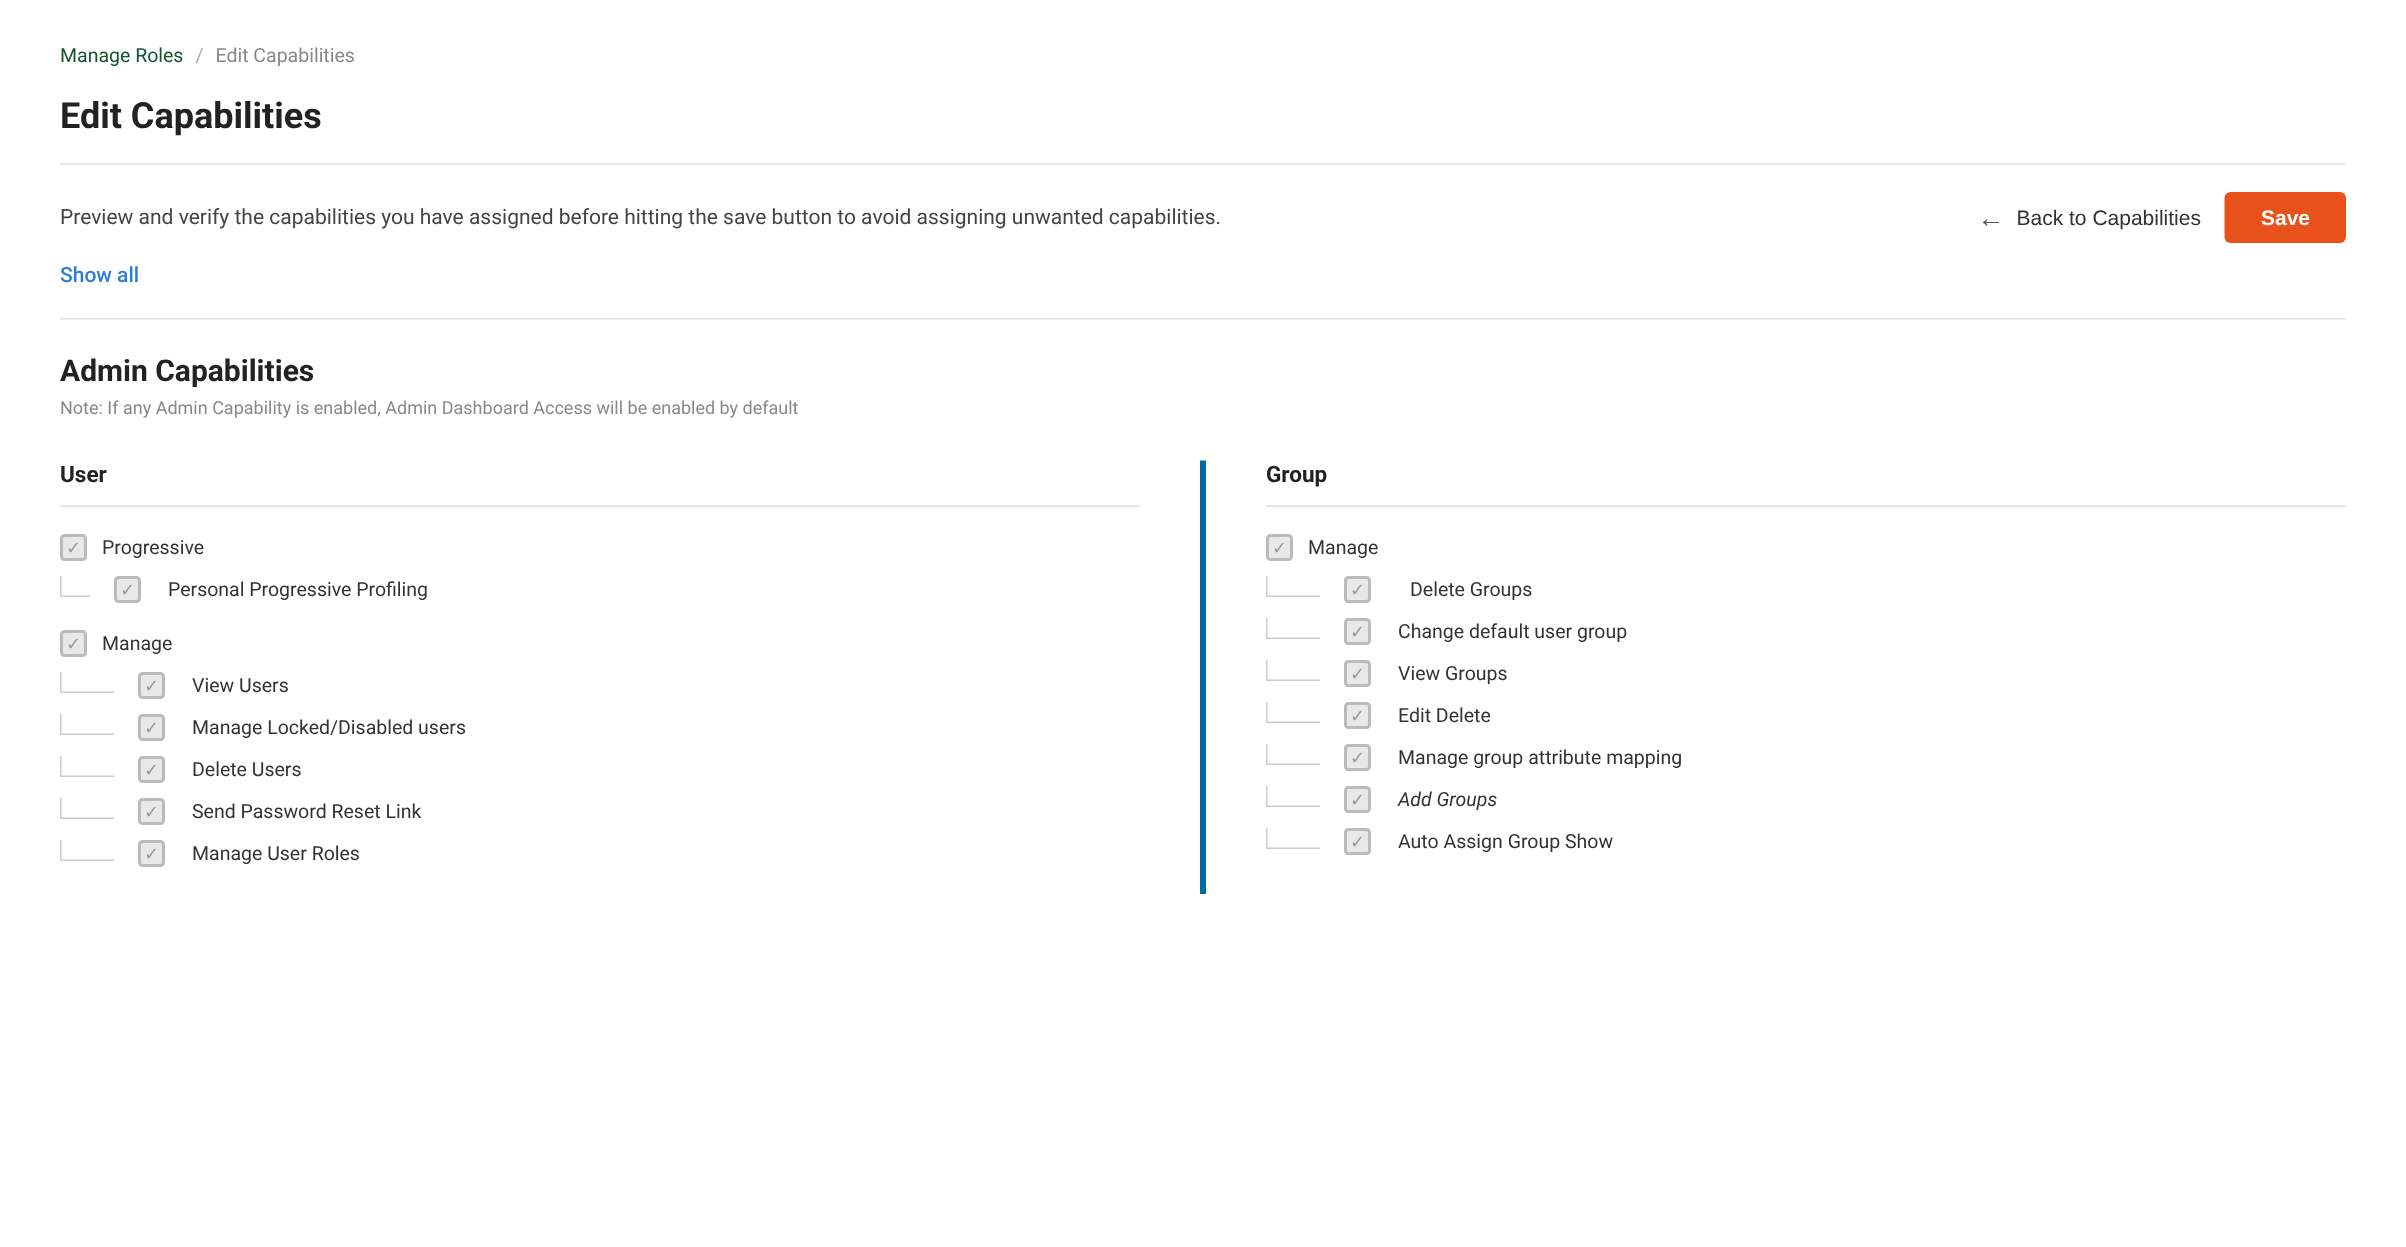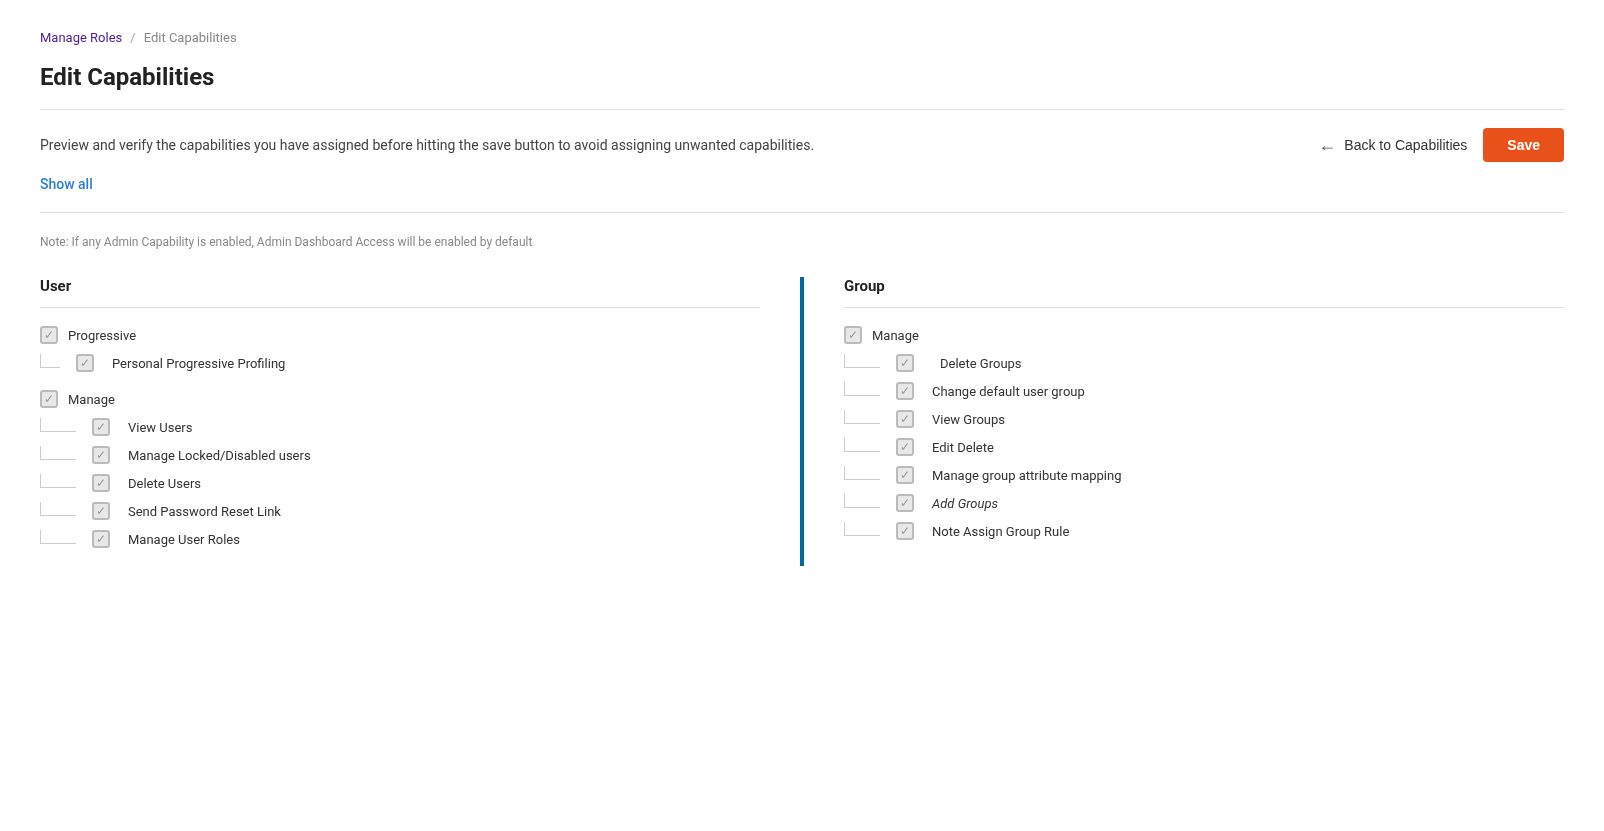--- a/index.html
+++ b/index.html
@@ -15,21 +15,21 @@
     }
     .breadcrumb {
       display: flex;
       align-items: center;
       gap: 8px;
       font-size: 13px;
       margin-bottom: 18px;
       color: #888;
     }
     .breadcrumb a {
-      color: #4c1d95;
+      color: #14532d;
       text-decoration: none;
     }
     .breadcrumb-sep { color: #aaa; }
     .page-title {
       font-size: 24px;
       font-weight: 700;
       margin-bottom: 18px;
     }
     .top-divider {
       border: none;
@@ -205,20 +205,21 @@
       <button class="save-btn">Save</button>
     </div>
   </div>
 
   
   <a class="show-all-link" href="#">Show all</a>
 
   <hr class="section-divider">
 
   
+  <h2 class="admin-cap-title">Admin Capabilities</h2>
   <p class="admin-cap-note">Note: If any Admin Capability is enabled, Admin Dashboard Access will be enabled by default</p>
 
   
   <div class="columns-row">
 
     <div class="col-half">
       <div class="col-header">User</div>
       <hr class="col-divider">
 
       <div class="cap-group">
@@ -346,19 +347,19 @@
             <span class="check">✓</span>
           </div>
           <span class="cap-label" style="margin-left:8px;font-style:italic;">Add Groups</span>
         </div>
 
         <div class="cap-item" style="display:flex;align-items:center;">
           <span class="indent-connector2"></span>
           <div class="checkbox-icon checked">
             <span class="check">✓</span>
           </div>
-          <span class="cap-label" style="margin-left:8px;">Note Assign Group Rule</span>
+          <span class="cap-label" style="margin-left:8px;">Auto Assign Group Show</span>
         </div>
       </div>
     </div>
 
   </div>
 </div>
 
 </body></html>

